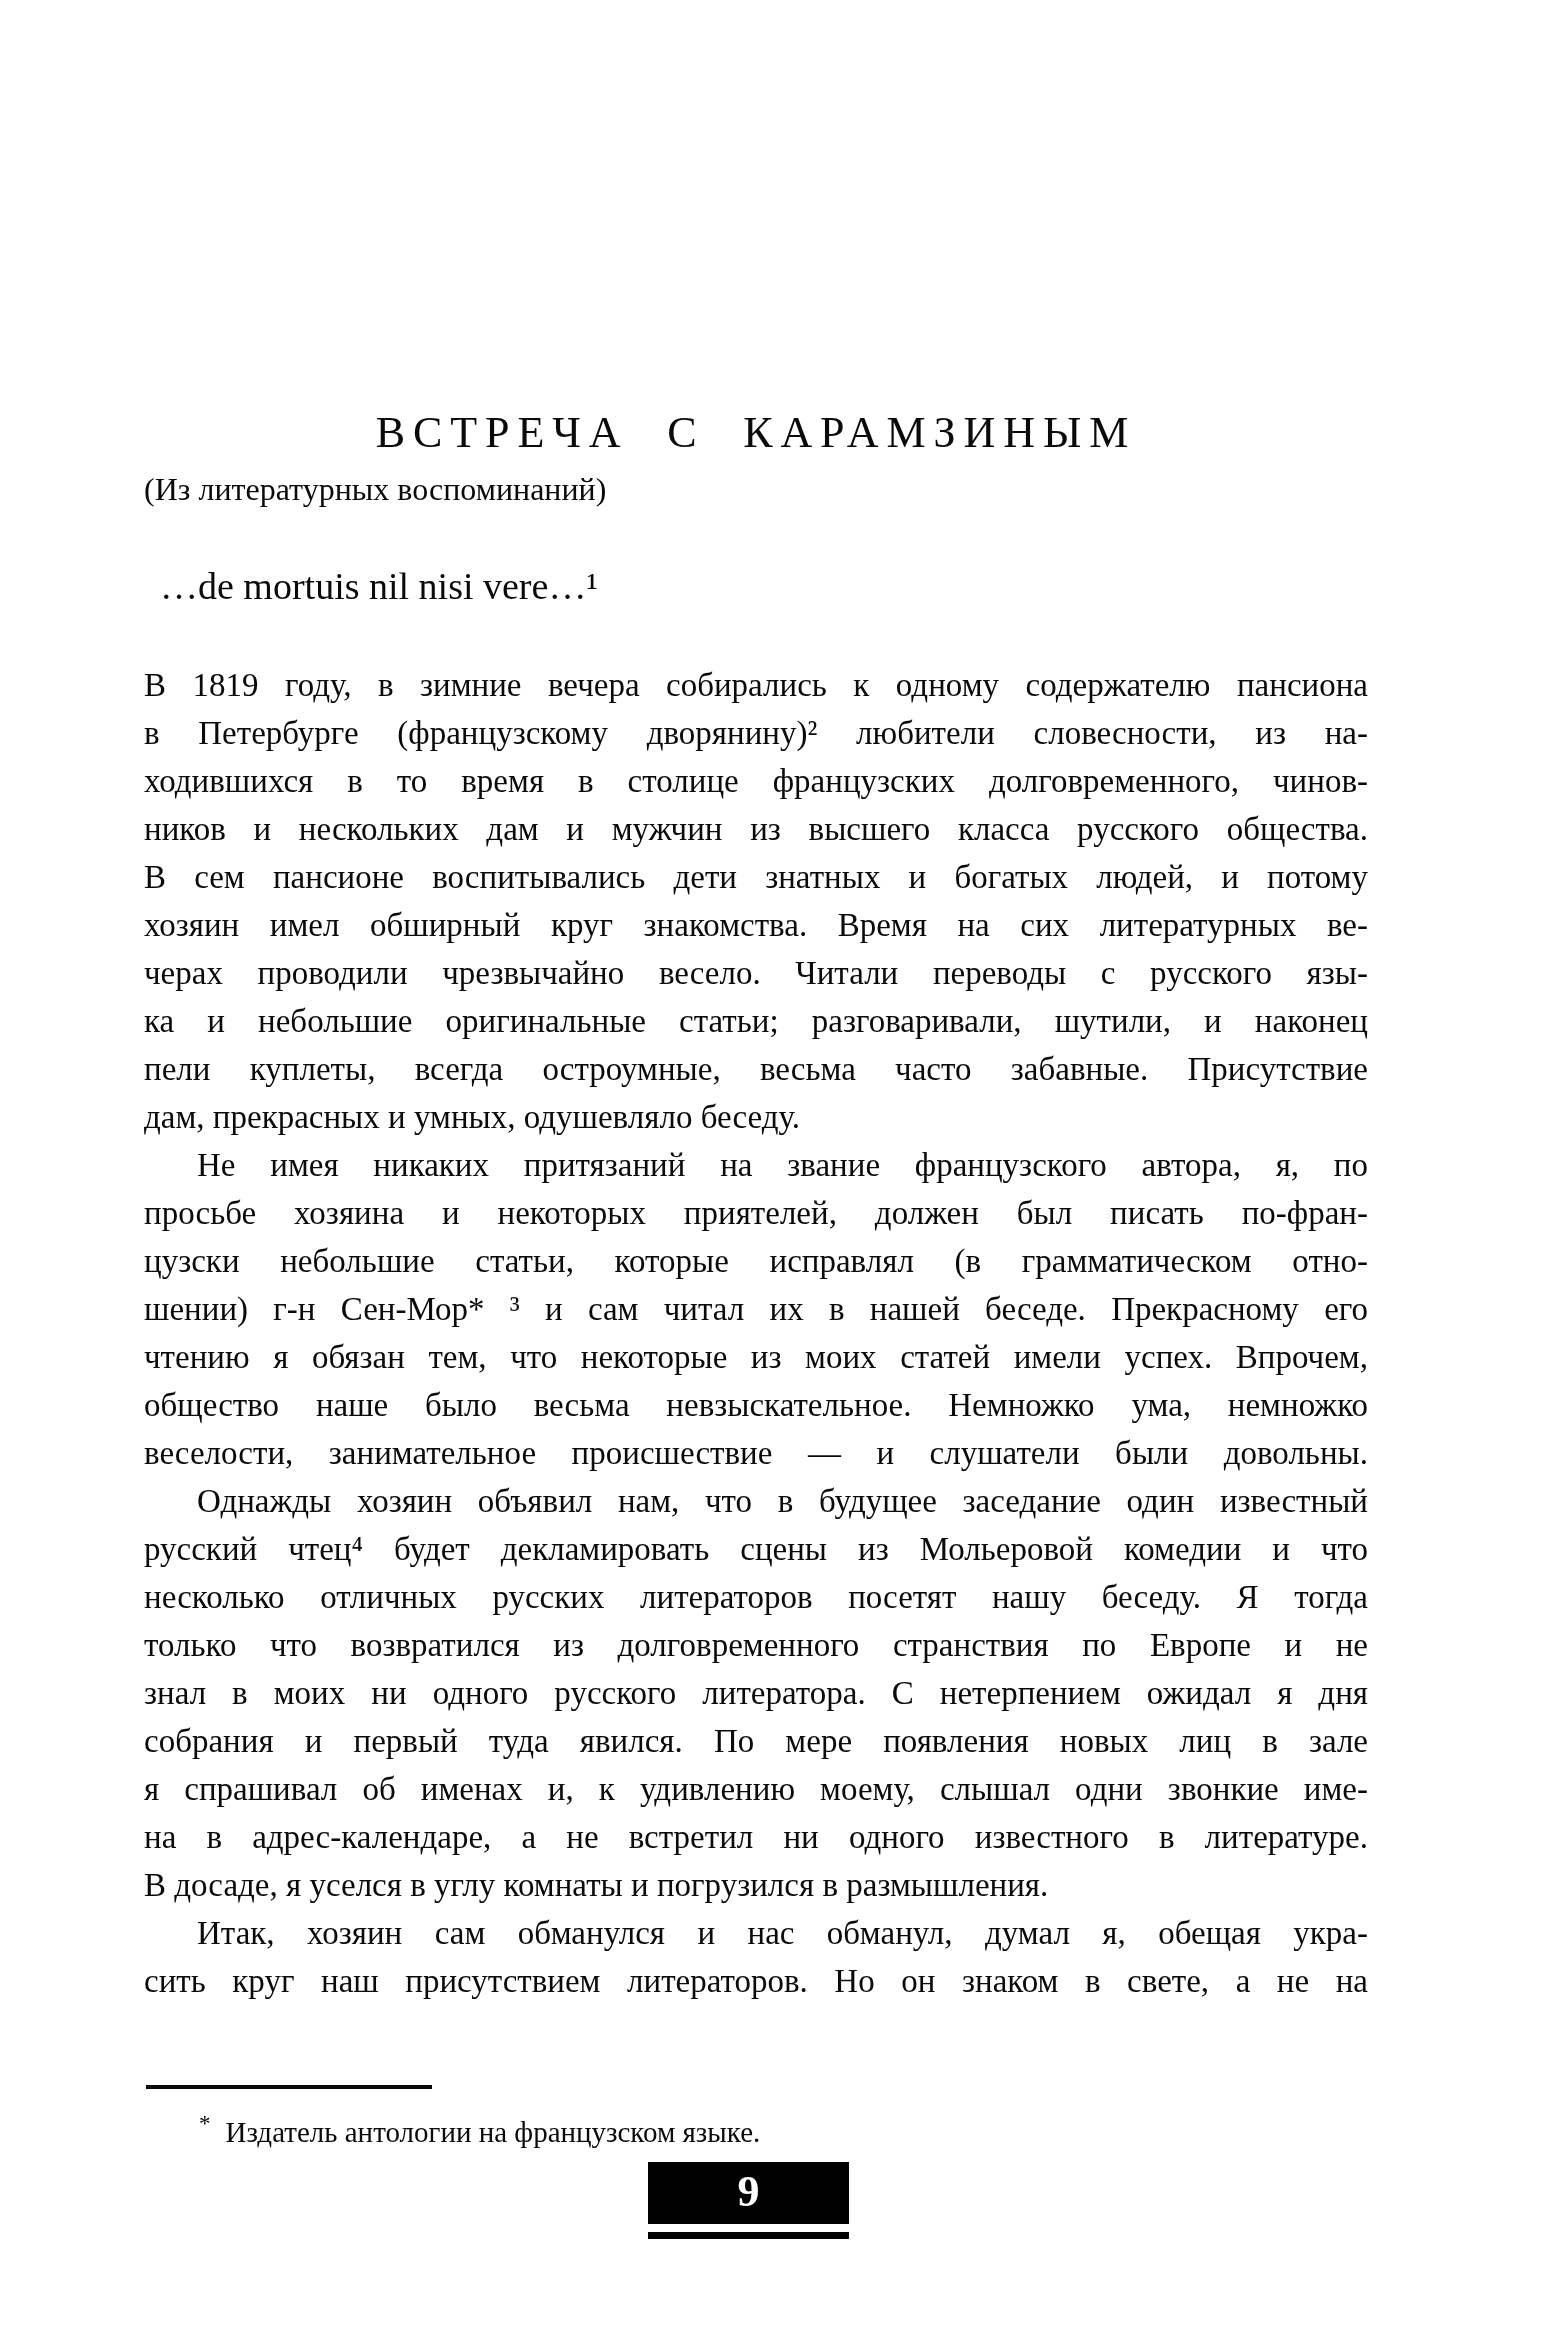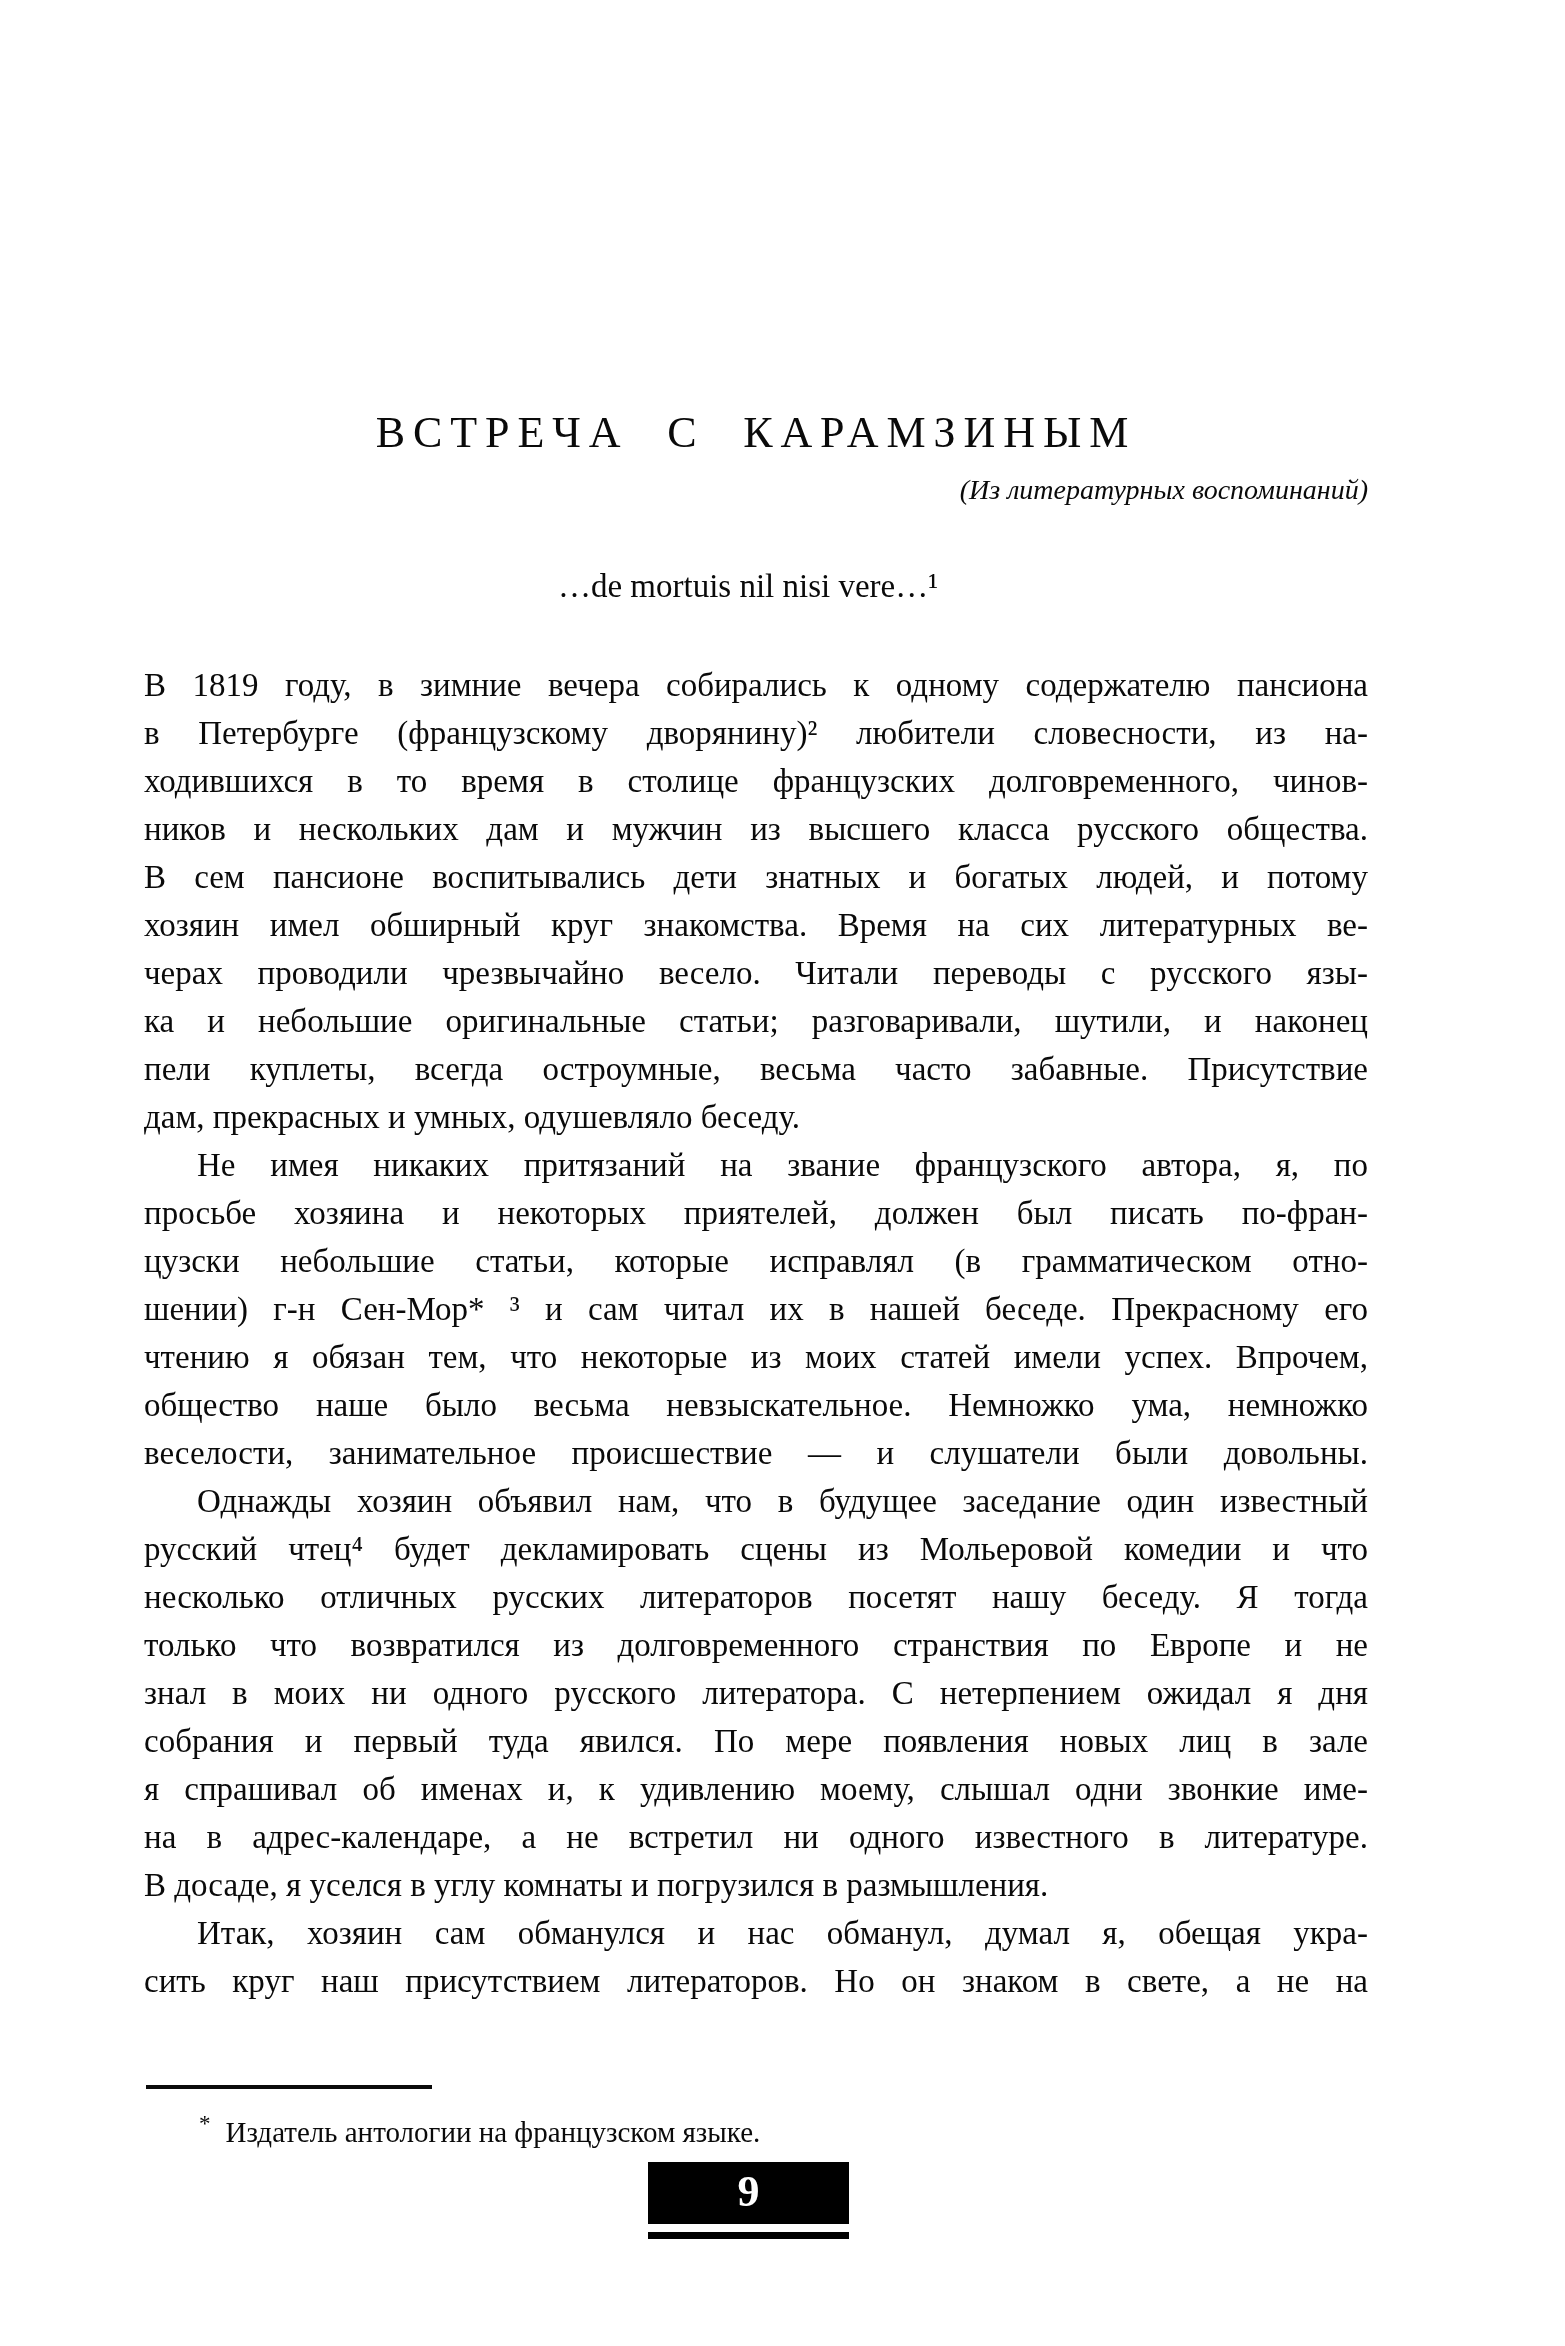--- a/index.html
+++ b/index.html
@@ -29,33 +29,32 @@
     letter-spacing: 0.18em;
     word-spacing: 0.45em;
     text-align: center;
     white-space: nowrap;
   }
   .chapter-subtitle {
     position: absolute;
     top: 466px;
     left: 144px;
     width: 1224px;
-    font-size: 28px;
-    font-style: italic;
+    font-size: 32px;
     line-height: 47px;
-    text-align: right;
+    text-align: left;
   }
   .epigraph {
     position: absolute;
     top: 564px;
-    left: 144px;
+    left: 160px;
     width: 1208px; 
-    font-size: 33px;
+    font-size: 38px;
     line-height: 44px;
-    text-align: center;
+    text-align: left;
   }
   .bodytext {
     position: absolute;
     top: 661px;
     left: 144px;
     width: 1224px;
     font-size: 33px;
   }
   .bl {
     height: 48px;

